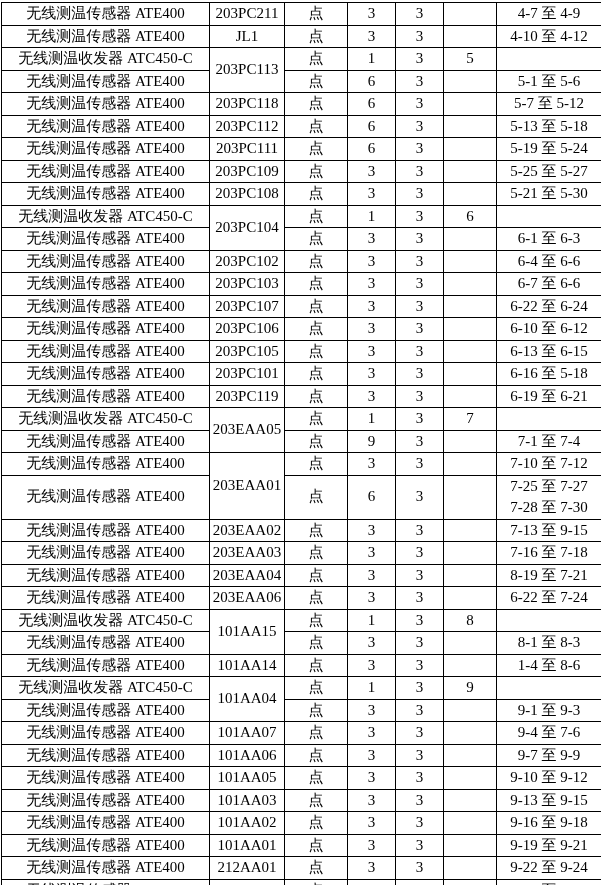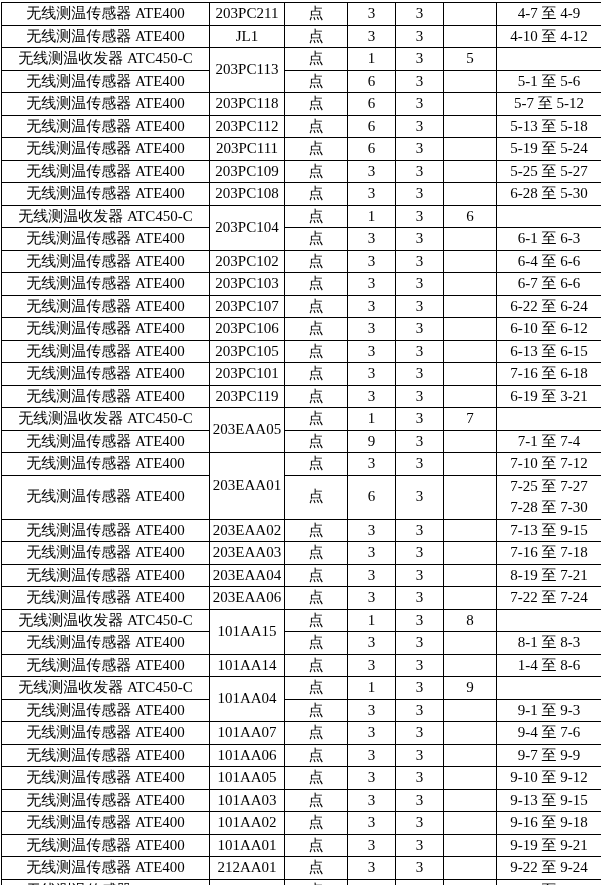--- a/index.html
+++ b/index.html
@@ -138,21 +138,21 @@
         </td>
       </tr>
       <tr>
         <td class="col-device">无线测温传感器 ATE400</td>
         <td class="col-code">203PC108</td>
         <td class="col-dot">点</td>
         <td class="col-qty">3</td>
         <td class="col-val">3</td>
         <td class="col-group"></td>
         <td class="col-range">
-          <div>6-28 至 5-30</div>
+          <div>5-21 至 5-30</div>
         </td>
       </tr>
       <tr>
         <td class="col-device">无线测温收发器 ATC450-C</td>
         <td class="col-code" rowspan="2">203PC104</td>
         <td class="col-dot">点</td>
         <td class="col-qty">1</td>
         <td class="col-val">3</td>
         <td class="col-group">6</td>
         <td class="col-range"></td>
@@ -223,32 +223,32 @@
         </td>
       </tr>
       <tr>
         <td class="col-device">无线测温传感器 ATE400</td>
         <td class="col-code">203PC101</td>
         <td class="col-dot">点</td>
         <td class="col-qty">3</td>
         <td class="col-val">3</td>
         <td class="col-group"></td>
         <td class="col-range">
-          <div>7-16 至 6-18</div>
+          <div>6-16 至 5-18</div>
         </td>
       </tr>
       <tr>
         <td class="col-device">无线测温传感器 ATE400</td>
         <td class="col-code">203PC119</td>
         <td class="col-dot">点</td>
         <td class="col-qty">3</td>
         <td class="col-val">3</td>
         <td class="col-group"></td>
         <td class="col-range">
-          <div>6-19 至 3-21</div>
+          <div>6-19 至 6-21</div>
         </td>
       </tr>
       <tr>
         <td class="col-device">无线测温收发器 ATC450-C</td>
         <td class="col-code" rowspan="2">203EAA05</td>
         <td class="col-dot">点</td>
         <td class="col-qty">1</td>
         <td class="col-val">3</td>
         <td class="col-group">7</td>
         <td class="col-range"></td>
@@ -319,21 +319,21 @@
         </td>
       </tr>
       <tr>
         <td class="col-device">无线测温传感器 ATE400</td>
         <td class="col-code">203EAA06</td>
         <td class="col-dot">点</td>
         <td class="col-qty">3</td>
         <td class="col-val">3</td>
         <td class="col-group"></td>
         <td class="col-range">
-          <div>7-22 至 7-24</div>
+          <div>6-22 至 7-24</div>
         </td>
       </tr>
       <tr>
         <td class="col-device">无线测温收发器 ATC450-C</td>
         <td class="col-code" rowspan="2">101AA15</td>
         <td class="col-dot">点</td>
         <td class="col-qty">1</td>
         <td class="col-val">3</td>
         <td class="col-group">8</td>
         <td class="col-range"></td>

